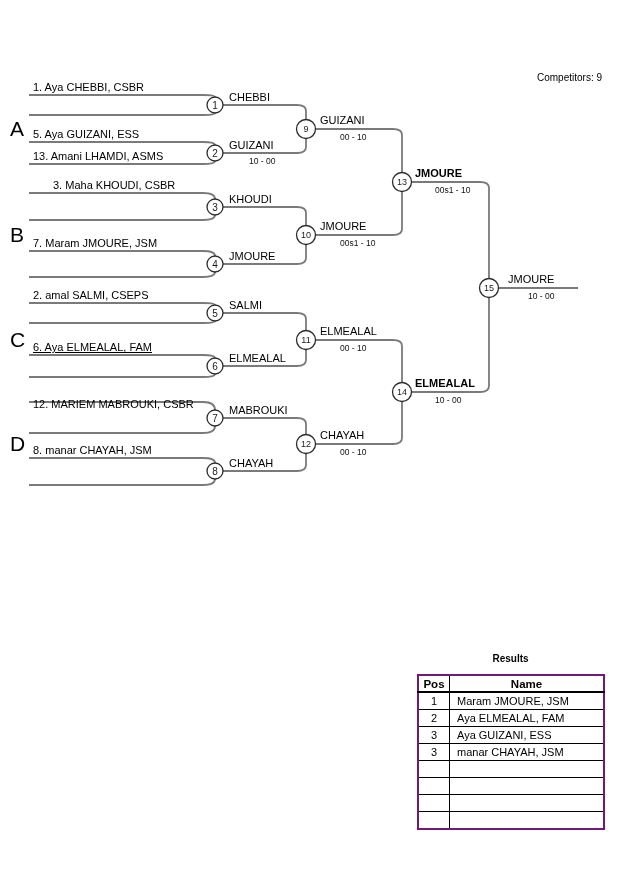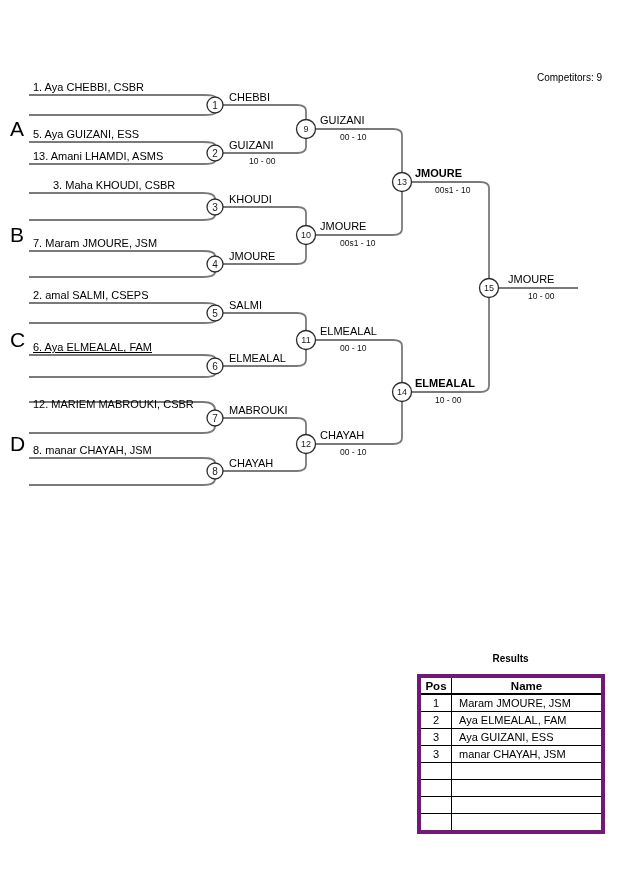--- a/index.html
+++ b/index.html
@@ -9,21 +9,21 @@
   .competitors{position:absolute;right:28px;top:72px;font-size:10px;}
   .bracket-svg{position:absolute;left:0;top:0;}
   .section-letter{position:absolute;left:10px;font-size:21px;line-height:22px;}
   .seed{position:absolute;font-size:11px;line-height:13px;white-space:nowrap;}
   .winner{position:absolute;font-size:11px;line-height:13px;white-space:nowrap;}
   .winner.bold{font-weight:bold;}
   .score{position:absolute;font-size:8.5px;line-height:10px;white-space:nowrap;color:#111;padding-left:20px;}
   .results-title{position:absolute;left:417px;top:653px;width:187px;text-align:center;
                  font-size:10px;font-weight:bold;}
   .results-table{position:absolute;left:417px;top:674px;width:188px;border-collapse:collapse;
-                 border:4px solid #701a75;font-size:11px;table-layout:fixed;}
+                 border:2px solid #701a75;font-size:11px;table-layout:fixed;}
   .results-table th{border:1px solid #000;border-bottom:2px solid #000;height:15px;
                     font-size:11.5px;font-weight:bold;padding:0;}
   .results-table td{border:1px solid #000;height:16px;padding:0;}
   .results-table .pos-col{width:30px;}
   .results-table td.pos{text-align:center;}
   .results-table td.name{text-align:left;padding-left:7px;}
   svg .bline{fill:none;stroke:#7a7a7a;stroke-width:1.8;stroke-linecap:butt;}
   svg .mcircle{fill:#fff;stroke:#2b2b2b;stroke-width:1.3;}
   svg .mnum{fill:#1a1a1a;font-family:"Liberation Sans",sans-serif;}
 </style>

